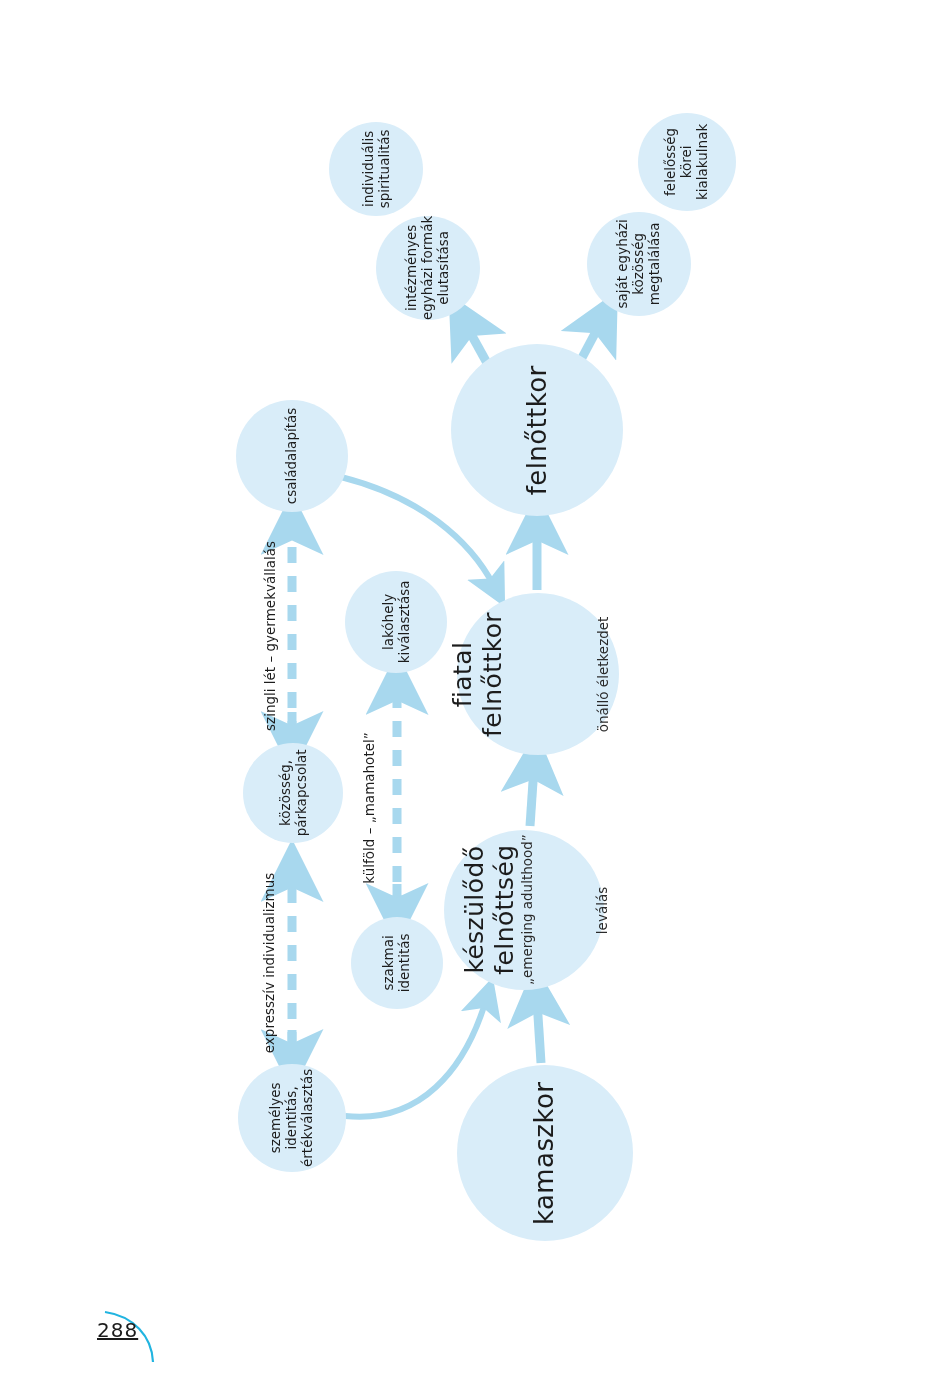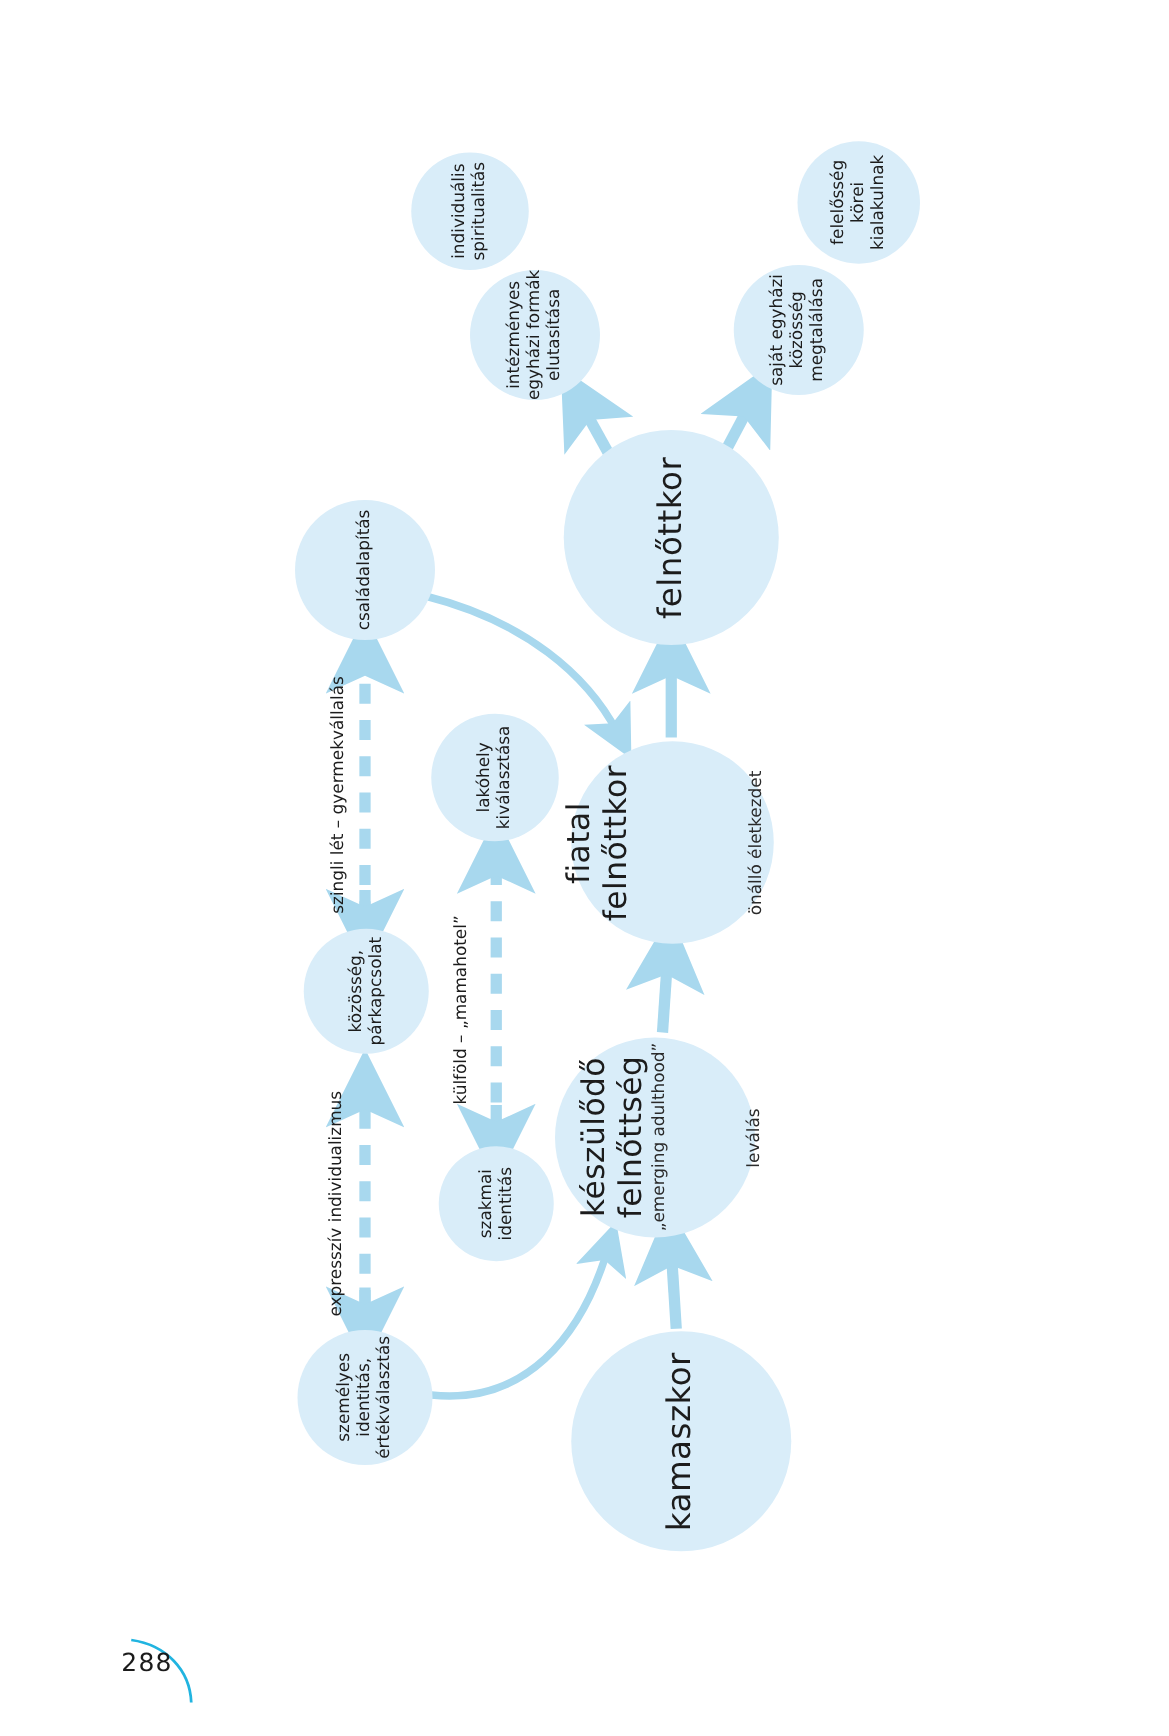--- a/index.html
+++ b/index.html
@@ -11,21 +11,21 @@
         display:flex;align-items:center;justify-content:center;}
   .rot{transform:rotate(-90deg);transform-origin:center center;
        white-space:nowrap;text-align:center;color:#1c1c1c;line-height:1.18;}
   .main-title{font-size:25px;letter-spacing:.4px;}
   .main-title.big{font-size:26px;}
   .sub{font-size:13.5px;color:#2a2a2a;line-height:1.2;}
   .small-label{font-size:13.5px;color:#1c1c1c;}
   .edge-label{position:absolute;color:#1c1c1c;font-size:13.5px;white-space:nowrap;}
   .edge-label .rot{display:block;}
   .pagenum{position:absolute;left:97px;top:1318px;font-size:20px;color:#1b1b1b;
-           letter-spacing:1px;}
+           letter-spacing:1px;text-decoration:underline;}
   .twoline{display:flex;flex-direction:column;align-items:center;justify-content:center;}
   .titleblock{display:flex;flex-direction:row-reverse;align-items:center;gap:6px;}
 </style>
 </head>
 <body>
 
 <div id="stage">
 
   <svg id="svglayer" viewBox="0 0 935 1389">
     <defs>

